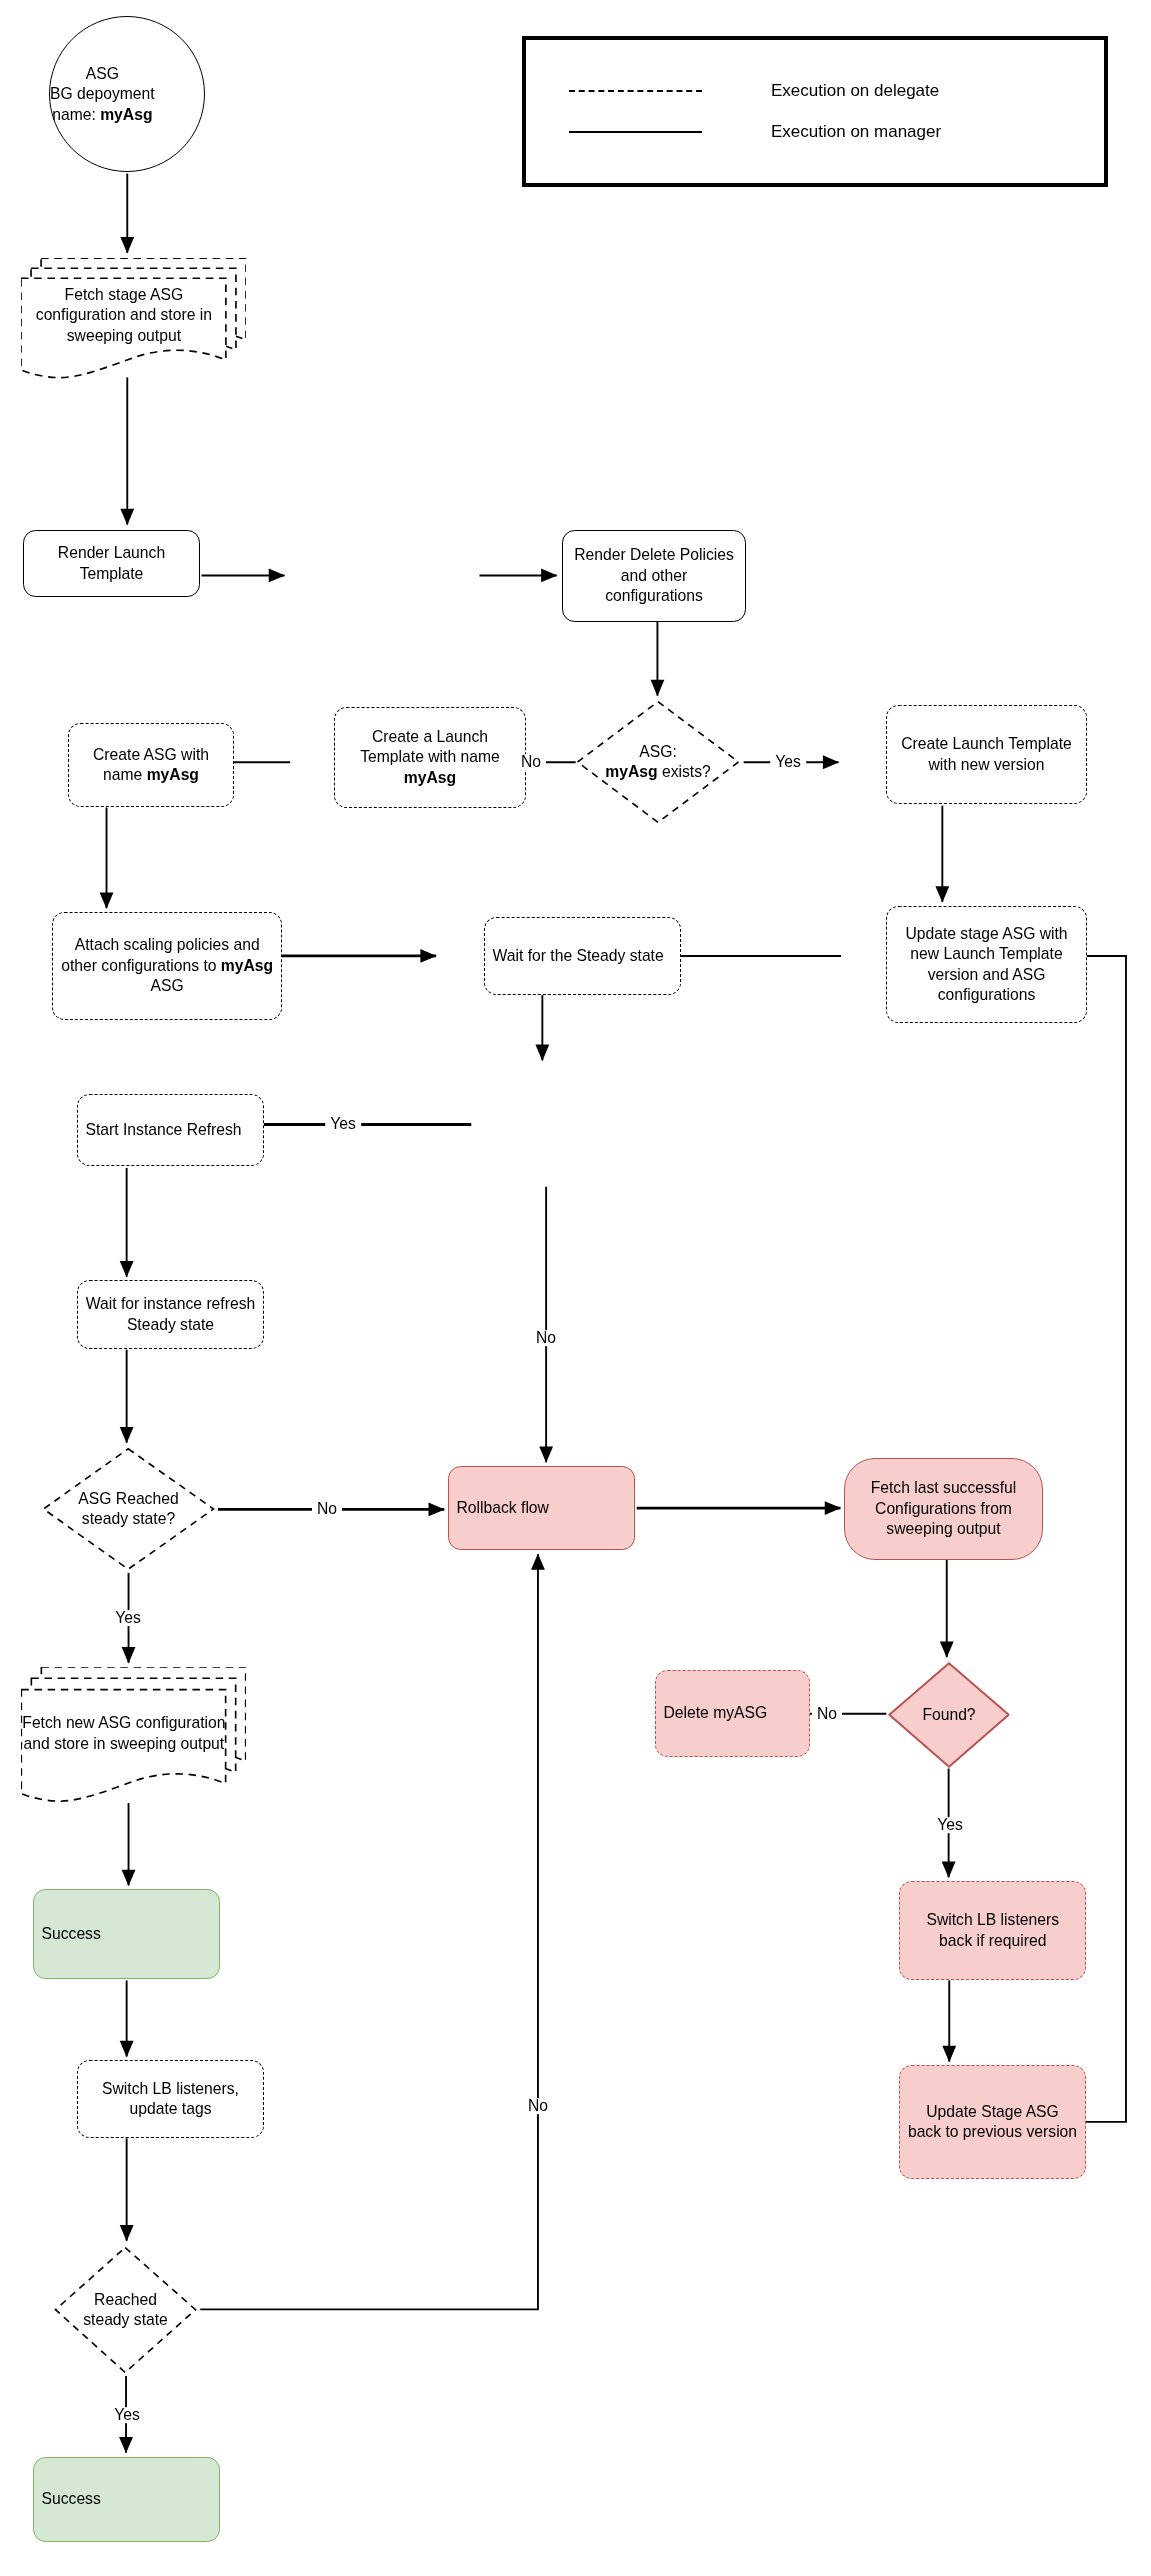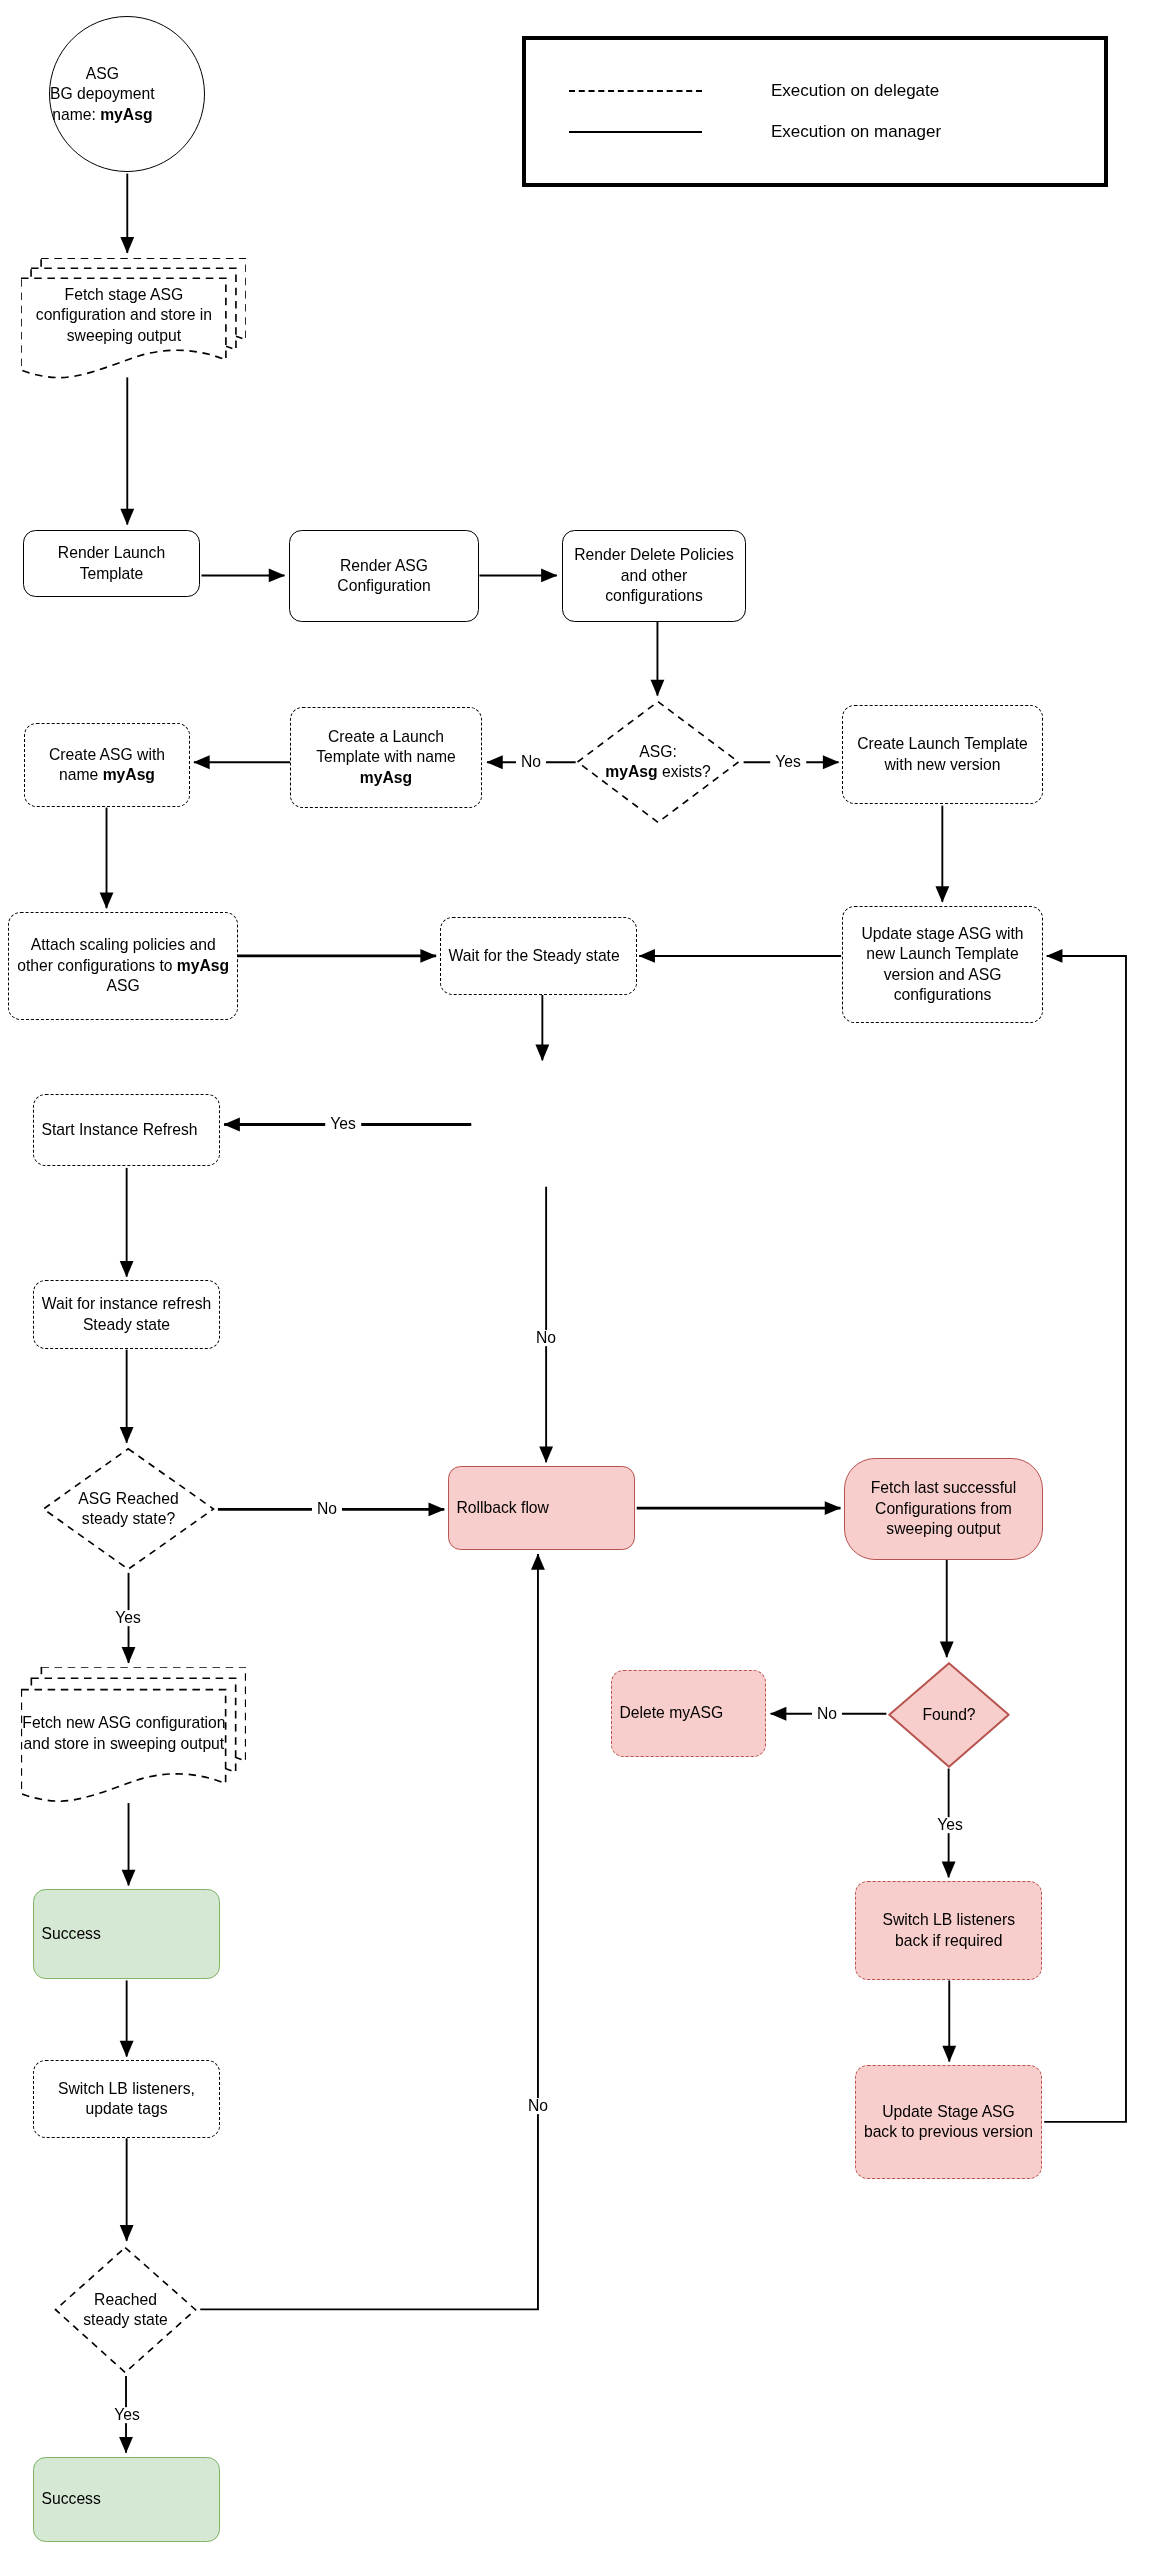--- a/index.html
+++ b/index.html
@@ -7,21 +7,21 @@
     position:relative;width:1152px;height:2576px;background:#fff;
     font-family:"Liberation Sans","DejaVu Sans",sans-serif;color:#000;
     overflow:hidden;
   }
   .node{
     position:absolute;box-sizing:border-box;
     display:flex;align-items:center;
     text-align:center;font-size:15.7px;line-height:1.3;
   }
   .rect{border:1.9px solid #000;border-radius:12.6px;background:#fff;padding:3.8px 7.5px;}
-  .dashed{border-style:dashed;}
+  .dashed{border-style:dashed;margin-left:44px;}
   .red{background:#f8cecc;border-color:#b85450;}
   .green{background:#d5e8d4;border-color:#82b366;}
   .circle{border:1.9px solid #000;border-radius:50%;background:#fff;}
   .dwrap{position:absolute;}
   .dwrap svg{position:absolute;left:0;top:0;}
   .dlabel{position:absolute;left:0;top:0;right:0;bottom:0;
     display:flex;align-items:center;justify-content:center;text-align:center;font-size:15.7px;line-height:1.3;}
   .edge-label{
     position:absolute;transform:translate(-50%,-50%);
     background:#fff;padding:0 5px;font-size:15.7px;line-height:1;
@@ -113,23 +113,20 @@
         <path transform="translate(16,16)" d="M0,0 H326 V130 C272,108 220,112 180,126 C140,140 92,160 56,158 C36,157 14,152 0,146 Z"></path>
         <path transform="translate(0,32)" d="M0,0 H326 V130 C272,108 220,112 180,126 C140,140 92,160 56,158 C36,157 14,152 0,146 Z"></path>
       </g>
     </svg>
     <div class="doclabel" style="left:0;top:20px;width:205px;height:75px;">Fetch stage ASG configuration and store in sweeping output</div>
   </div>
 
   <div class="node rect" style="left:23px;top:530px;width:177px;height:67px;">
     <span>Render Launch Template</span>
   </div>
-  <div class="node rect" style="left:289px;top:530px;width:190px;height:92px;">
-    <span>Render ASG Configuration</span>
-  </div>
   <div class="node rect" style="left:562px;top:530px;width:184px;height:92px;">
     <span>Render Delete Policies and other configurations</span>
   </div>
 
   <div class="dwrap" style="left:575px;top:699px;width:166px;height:126px;">
     <svg width="166" height="126" viewBox="0 0 264 200">
       <path d="M132,4 L260,100 L132,196 L4,100 Z" fill="#fff" stroke="#000" stroke-width="2.6" stroke-dasharray="11 9"></path>
     </svg>
     <div class="dlabel">
       <div><span>ASG:</span><br>

